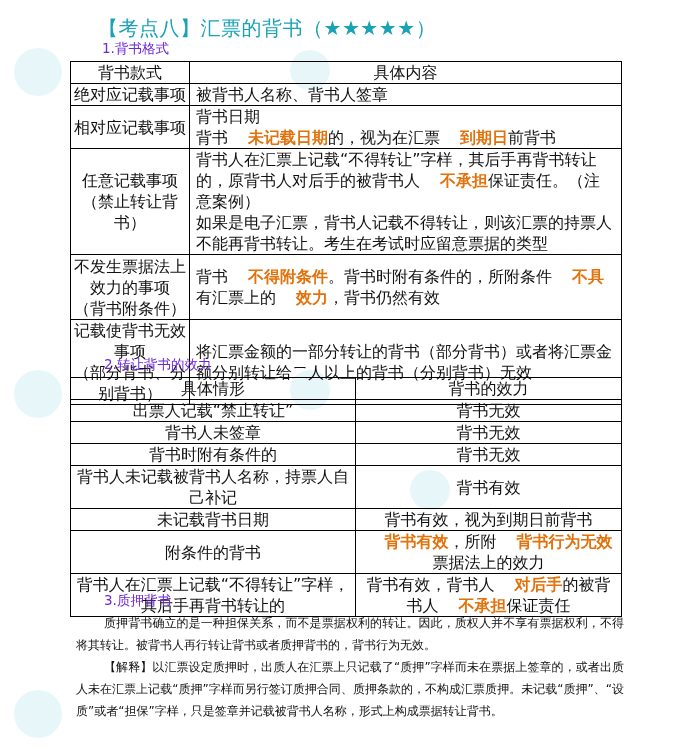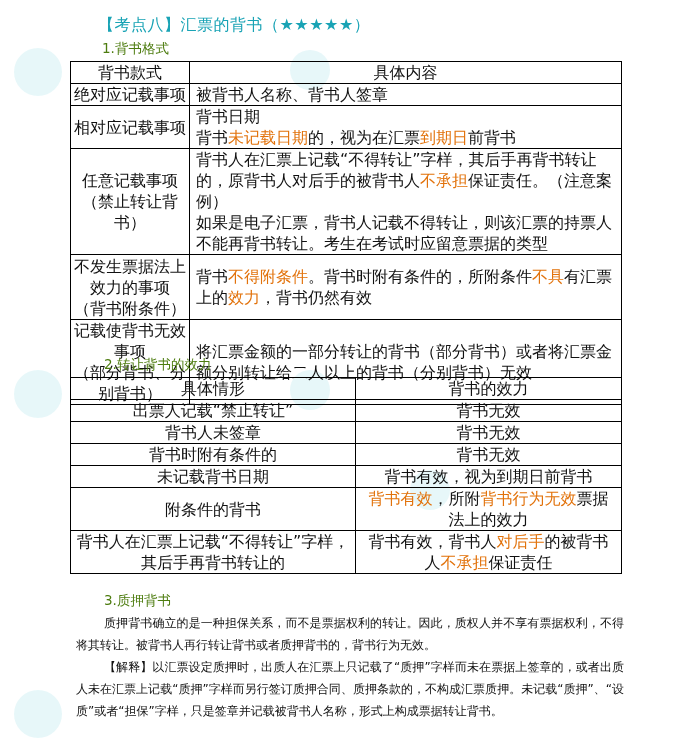--- a/index.html
+++ b/index.html
@@ -1,30 +1,30 @@
 <!DOCTYPE html>
 <html><head>
 <meta charset="utf-8">
 <style>
   html, body { margin:0; padding:0; background:#ffffff; }
   body { width:697px; height:749px; position:relative; overflow:hidden;
          font-family:"DejaVu Sans", "Liberation Sans", sans-serif; color:#111; font-size:13.5px; }
   .wm { position:absolute; border-radius:50%; background:rgba(120,210,220,0.18); }
-  .title { position:absolute; left:98px; top:15px; font-size:16px; color:#19a3b5; letter-spacing:0.5px; }
-  .sec { position:absolute; font-size:13.5px; color:#4d7c0f; }
+  .title { position:absolute; left:98px; top:15px; font-size:20px; color:#19a3b5; letter-spacing:0.5px; }
+  .sec { position:absolute; font-size:13.5px; color:#6d28d9; }
   table { position:absolute; border-collapse:collapse; table-layout:fixed; }
   td { border:1.3px solid #000; padding:0 6px; line-height:21px; vertical-align:middle; font-size:16px; }
   #t1 { left:70px; top:61px; width:552px; }
   #t1 td.c1 { width:114px; text-align:center; padding:0 2px; }
   #t1 td.c2 { text-align:left; }
   #t1 tr.h td { text-align:center; }
   #t2 { left:70px; top:377px; width:552px; }
   #t2 td.c1 { width:280px; text-align:center; padding:0 2px; }
   #t2 td.c2 { text-align:center; }
-  .hl { color:#e2720b; font-weight:normal; }
+  .hl { color:#e2720b; font-weight:bold;margin-left:20px; }
   .para { position:absolute; left:76px; width:548px; font-size:12px; line-height:22px; text-align:justify; }
   .indent { text-indent:28px; }
 </style>
 </head>
 <body>
 
 <div class="wm" style="left:14px;top:48px;width:48px;height:48px;"></div>
 <div class="wm" style="left:14px;top:370px;width:48px;height:48px;"></div>
 <div class="wm" style="left:14px;top:690px;width:48px;height:48px;"></div>
 <div class="wm" style="left:290px;top:50px;width:40px;height:40px;"></div>
@@ -101,20 +101,24 @@
       </tr>
       <tr style="height: 21px;">
         <td class="c1">背书人未签章</td>
         <td class="c2"><span>背书无效</span></td>
       </tr>
       <tr style="height: 22px;">
         <td class="c1">背书时附有条件的</td>
         <td class="c2"><span>背书无效</span></td>
       </tr>
       <tr style="height: 21px;">
+        <td class="c1">背书人未记载被背书人名称，持票人自己补记</td>
+        <td class="c2"><span>背书有效</span></td>
+      </tr>
+      <tr style="height: 21px;">
         <td class="c1">未记载背书日期</td>
         <td class="c2"><span>背书有效，视为到期日前背书</span></td>
       </tr>
       <tr style="height: 43px;">
         <td class="c1">附条件的背书</td>
         <td class="c2"><span class="hl">背书有效</span><span>，所附</span><span class="hl">背书行为无效</span><span>票据法上的效力</span></td>
       </tr>
       <tr style="height: 42px;">
         <td class="c1">背书人在汇票上记载“不得转让”字样，其后手再背书转让的</td>
         <td class="c2"><span>背书有效，背书人</span><span class="hl">对后手</span><span>的被背书人</span><span class="hl">不承担</span><span>保证责任</span></td>

